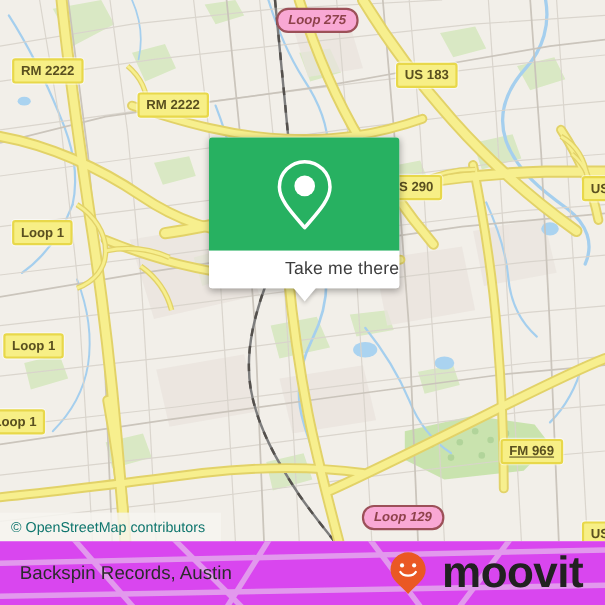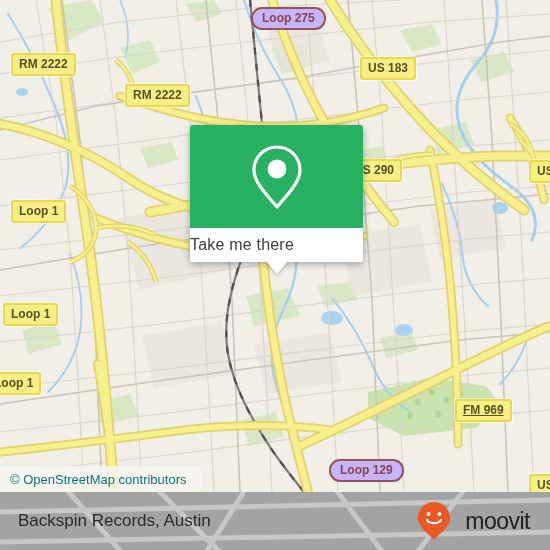--- a/index.html
+++ b/index.html
@@ -45,26 +45,27 @@
   .shield.yellow {
     background: #f7ef86;
     border: 2px solid #e8d84a;
     color: #5a5020;
     border-radius: 3px;
     padding: 3px 6px 4px 6px;
     font-size: 12px;
     box-shadow: 0 0 0 1px rgba(255,255,255,0.55);
   }
   .shield.pill {
-    background: #c4b5fd;
+    background: #f9a8d4;
     border: 2px solid #9c5058;
     color: #8e424b;
     border-radius: 11px;
     padding: 3px 9px 4px 9px;
     font-size: 12px;
+    font-style: italic;
   }
 
   
   #popup-card {
     position: absolute;
     left: 190px;
     top: 125px;
     width: 173px;
     border-radius: 3px;
     overflow: visible;
@@ -77,21 +78,21 @@
     border-radius: 3px 3px 0 0;
     display: flex;
     align-items: center;
     justify-content: center;
   }
   #popup-action {
     background: #ffffff;
     height: 34px;
     display: flex;
     align-items: center;
-    justify-content: flex-start;
+    justify-content: flex-end;
     border-radius: 0 0 3px 3px;
     position: relative;
     z-index: 2;
   }
   #popup-action-label {
     font-size: 16px;
     color: #3d3d3d;
     letter-spacing: 0.2px;
   }
   #popup-tail {
@@ -123,21 +124,21 @@
     z-index: 5;
   }
 
   
   #footer {
     position: absolute;
     left: 0;
     top: 492px;
     width: 550px;
     height: 58px;
-    background: #a3a3a3;
+    background: #d946ef;
     display: flex;
     align-items: center;
     justify-content: space-between;
     padding: 0 20px 0 18px;
     box-sizing: border-box;
     overflow: hidden;
   }
   #footer-watermark {
     position: absolute;
     left: 0; top: 0;
@@ -152,23 +153,23 @@
     z-index: 2;
   }
   #brand {
     position: relative;
     display: flex;
     align-items: center;
     gap: 2px;
     z-index: 2;
   }
   #brand-name {
-    font-size: 23px;
+    font-size: 40px;
     color: #212121;
-    font-weight: normal;
+    font-weight: bold;
     letter-spacing: -0.5px;
     line-height: 1;
     margin-left: 12px;
   }
 </style>
 </head>
 <body>
 
 <div id="app">
 

